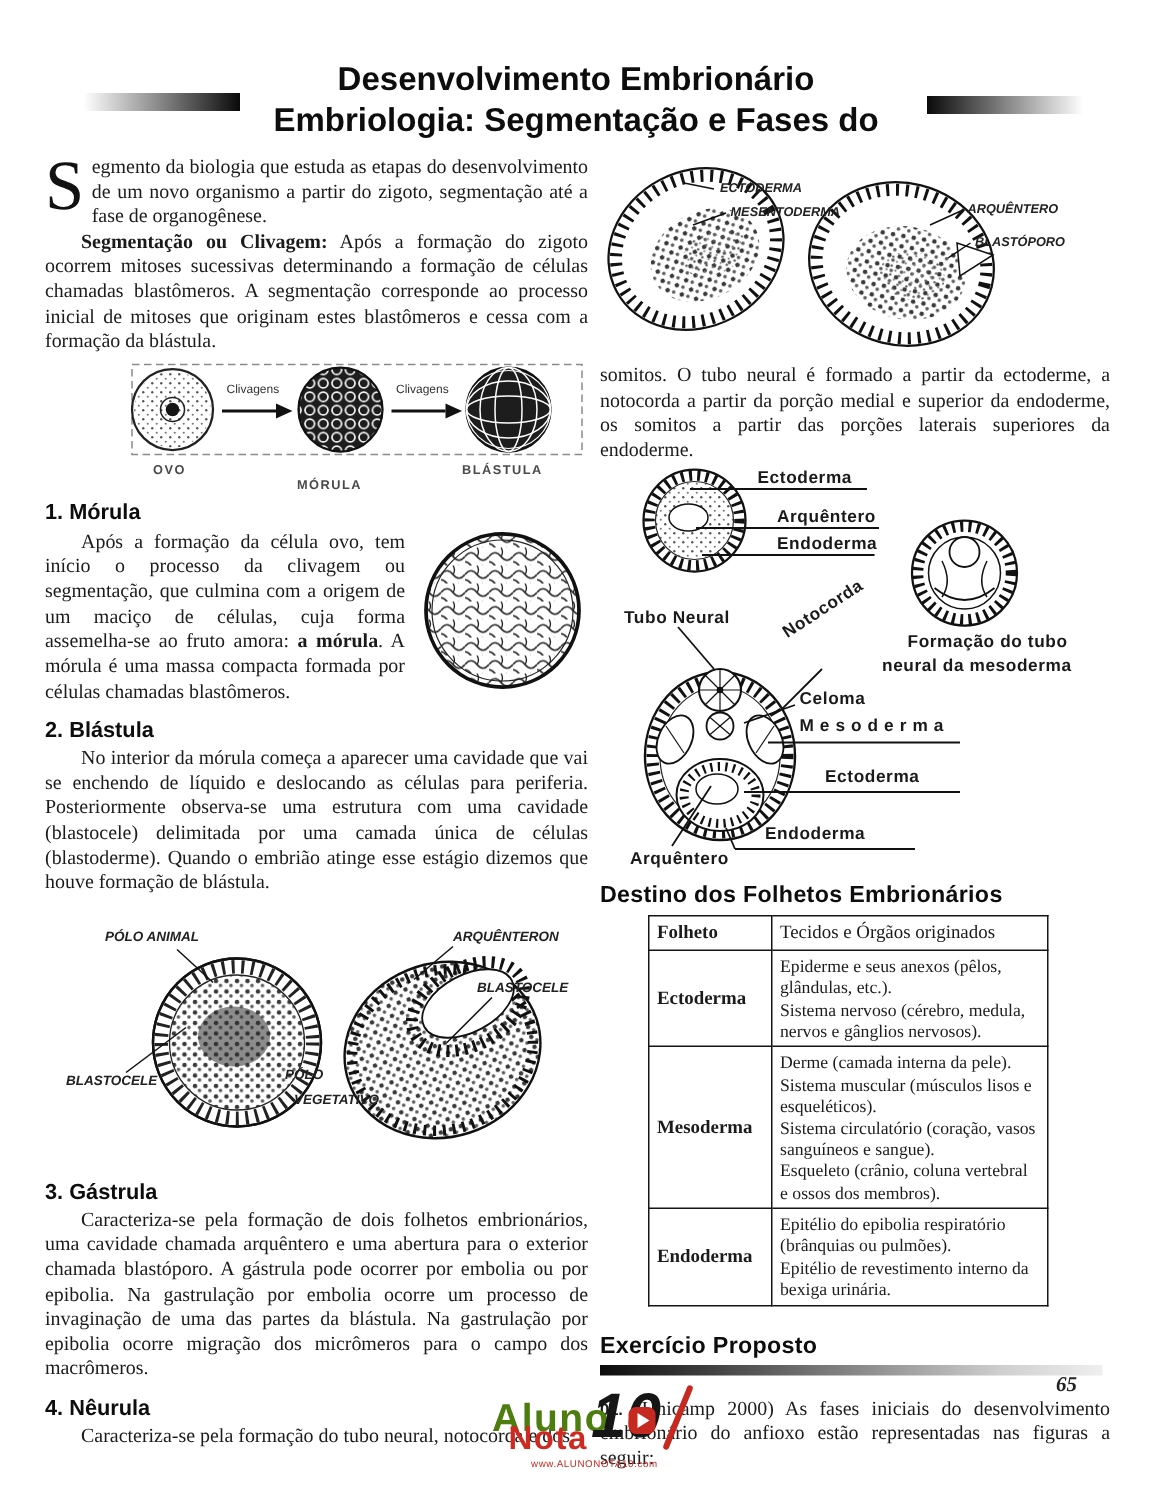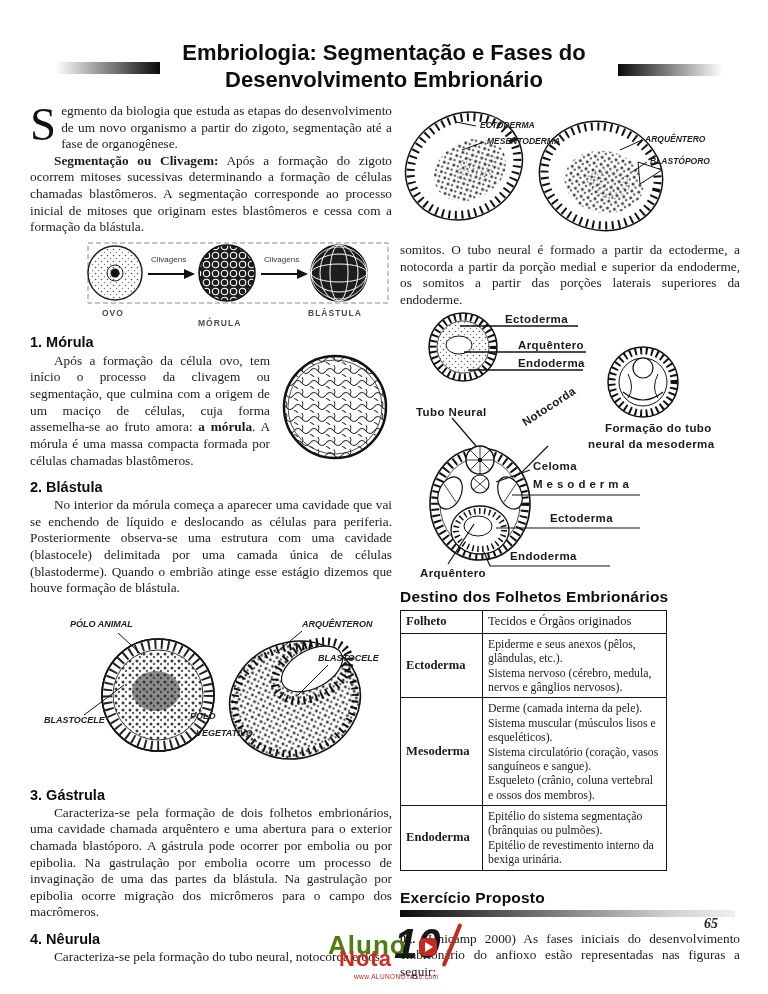--- a/index.html
+++ b/index.html
@@ -25,21 +25,21 @@
 
   .fig { position:relative; }
   .figlabel { position:absolute; font-family:"Liberation Sans", sans-serif; font-weight:bold; color:#1a1a1a; white-space:nowrap; }
   .lab-it { font-style:italic; font-size:9px; color:#222; }
   .lab-sm { font-size:8.5px; letter-spacing:1px; color:#4a4a4a; }
   .lab-xs { font-size:8px; color:#333; font-weight:normal; }
   .lab-g  { font-size:11.5px; letter-spacing:0.4px; }
 
   .morula-img { float:right; margin:0 0 4px 8px; }
 
-  .gtable { border-collapse:collapse; width:267px; font-size:11.8px; line-height:1.22; margin-top:4px; }
+  .gtable { border-collapse:collapse; width:267px; font-size:11.8px; line-height:1.22; margin-top:4px;margin-left:32px; }
   .gtable td { border:1.6px solid #151515; padding:3px 5px; vertical-align:middle; }
   .gtable .organ { font-weight:bold; width:82px; font-size:12.6px; }
   .gtable .hdr2 { font-size:12.6px; }
 
   .ex-bar { width:335px; height:7px; margin-top:3px; background:linear-gradient(to right,#0b0b0b,#cfcfcf 80%,#efefef); }
 
   .logo { position:absolute; left:322px; top:926px; width:160px; height:64px; font-family:"Liberation Sans", sans-serif; }
   .logo-aluno { position:absolute; left:6px; top:4px; font-size:26px; font-weight:bold; color:#4d7c0f; letter-spacing:1px; }
   .logo-nota  { position:absolute; left:17px; top:20px; font-size:22px; font-weight:bold; color:#cf2a21; letter-spacing:1px; }
   .logo-ten   { position:absolute; left:72px; top:-6px; font-size:42px; font-weight:bold; font-style:italic; color:#161616; }
@@ -72,22 +72,22 @@
       <path d="M8,0 Q10,3 8,6" fill="none" stroke="#222" stroke-width="0.9"></path>
     </pattern>
   </defs>
 </svg>
 
 <div class="page">
 
   <div class="bar bar-left"></div>
   <div class="bar bar-right"></div>
   <div class="title">
+    <div>Desenvolvimento Embrionário</div>
     <div>Embriologia: Segmentação e Fases do</div>
-    <div>Desenvolvimento Embrionário</div>
   </div>
 
   <div class="col-left">
 
     <p class="body">
       <span class="dropcap">S</span><span>egmento da biologia que estuda as etapas do desenvolvimento de um novo organismo a partir do zigoto, segmentação até a fase de organogênese.</span>
     </p>
     <p class="body indent" style="clear:none">
       <span class="b">Segmentação ou Clivagem:</span><span> Após a formação do zigoto ocorrem mitoses sucessivas determinando a formação de células chamadas blastômeros. A segmentação corresponde ao processo inicial de mitoses que originam estes blastômeros e cessa com a formação da blástula.</span>
     </p>
@@ -271,21 +271,21 @@
         <td>
           <div>Derme (camada interna da pele).</div>
           <div>Sistema muscular (músculos lisos e esqueléticos).</div>
           <div>Sistema circulatório (coração, vasos sanguíneos e sangue).</div>
           <div>Esqueleto (crânio, coluna vertebral e ossos dos membros).</div>
         </td>
       </tr>
       <tr>
         <td class="organ">Endoderma</td>
         <td>
-          <div>Epitélio do sistema segmentação (brânquias ou pulmões).</div>
+          <div>Epitélio do epibolia respiratório (brânquias ou pulmões).</div>
           <div>Epitélio de revestimento interno da bexiga urinária.</div>
         </td>
       </tr>
     </tbody>
       </table>
 
     <h2 class="sec" style="margin-top:18px">Exercício Proposto</h2>
     <div class="ex-bar"></div>
 
     <p class="body" style="margin-top:14px">

